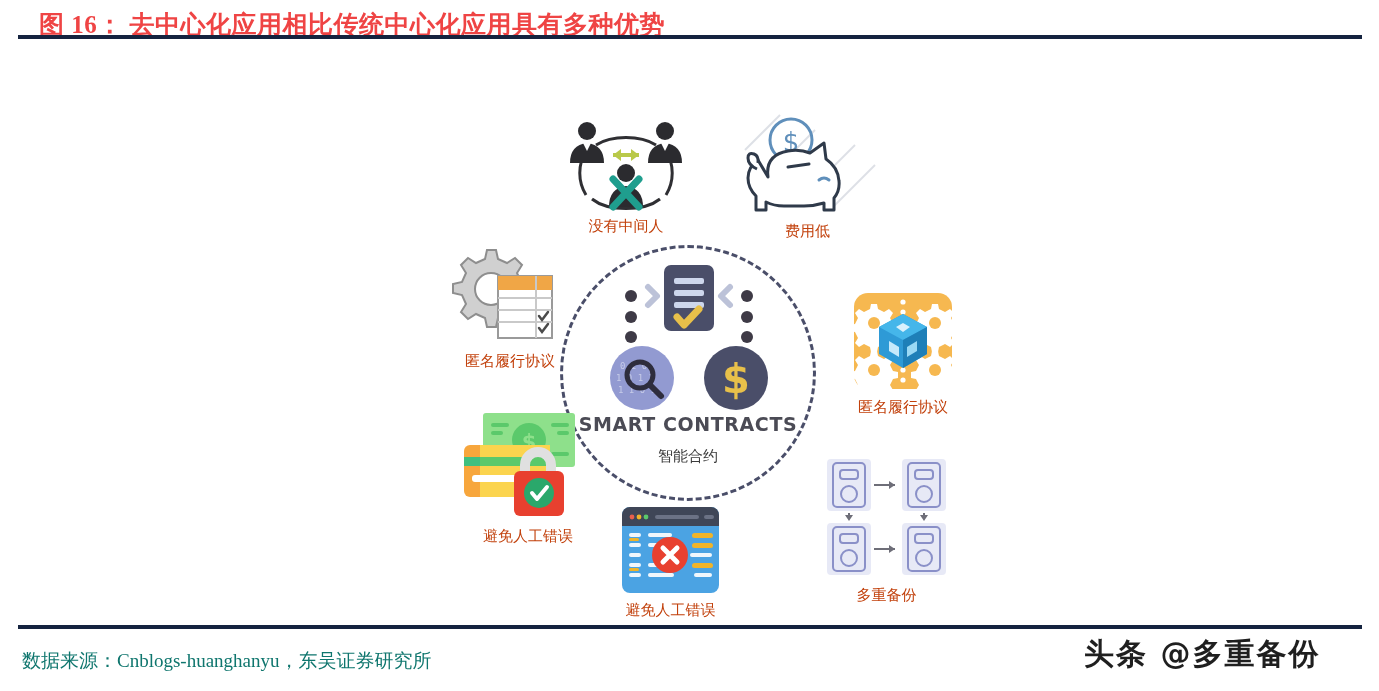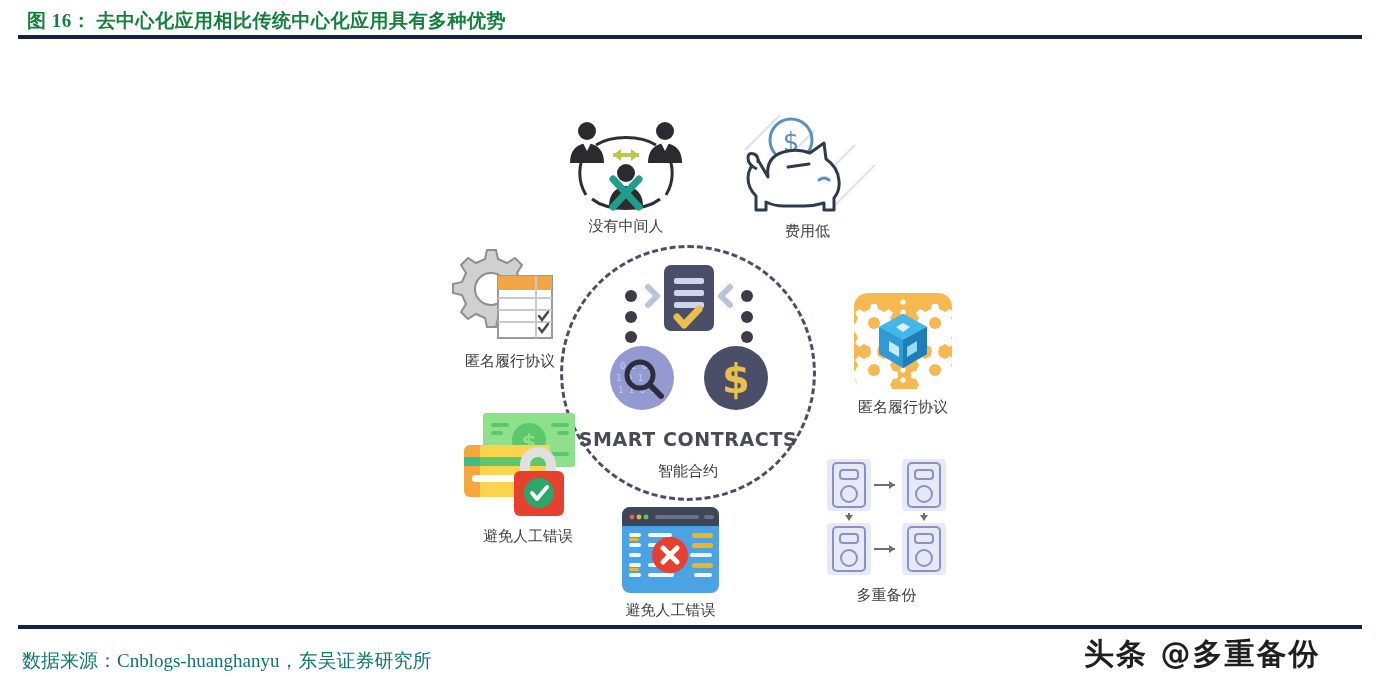--- a/index.html
+++ b/index.html
@@ -6,25 +6,25 @@
   body{
     width:1379px;height:691px;
     background:#ffffff;
     font-family:"Liberation Serif", serif;
     overflow:hidden;
     position:relative;
   }
 
   
   .fig-title{
-    position:absolute;left:27px;top:8px;
+    position:absolute;left:39px;top:8px;
     font-family:"Liberation Serif", serif;
     font-weight:bold;
-    font-size:19px;
-    color:#15803d;
+    font-size:25px;
+    color:#ef4444;
     letter-spacing:0.5px;
     white-space:nowrap;
   }
   .rule-top{
     position:absolute;left:18px;top:35px;
     width:1344px;height:4px;background:#15233f;
   }
   .rule-bottom{
     position:absolute;left:18px;top:625px;
     width:1344px;height:4px;background:#15233f;
@@ -48,40 +48,39 @@
   
   .canvas{
     position:absolute;left:0;top:45px;
     width:1379px;height:575px;
   }
   .node{position:absolute;}
   .node .label{
     position:absolute;left:50%;transform:translateX(-50%);
     white-space:nowrap;
     font-family:"DejaVu Sans", sans-serif;
-    font-size:15px;color:#404040;
+    font-size:15px;color:#c2410c;
     text-align:left;
   }
   .art{position:absolute;left:0;top:0;}
 
   
   .hub{position:absolute;left:560px;top:200px;width:260px;height:262px;}
   .hub-circle{
     position:absolute;left:0;top:0;width:256px;height:256px;
     border:3px dashed #4a4e69;border-radius:50%;
     box-sizing:border-box;
   }
   .hub-text{
     position:absolute;left:0;top:168px;width:256px;text-align:center;
   }
   .hub-text .en{
     font-family:"DejaVu Sans", sans-serif;
     font-weight:bold;font-size:19px;color:#4b4b55;
     letter-spacing:0.6px;
-    margin-top:15px;
   }
   .hub-text .cn{
     margin-top:12px;
     font-family:"DejaVu Sans", sans-serif;
     font-size:15px;color:#3b3b3b;
   }
 </style>
 </head>
 <body>
 

